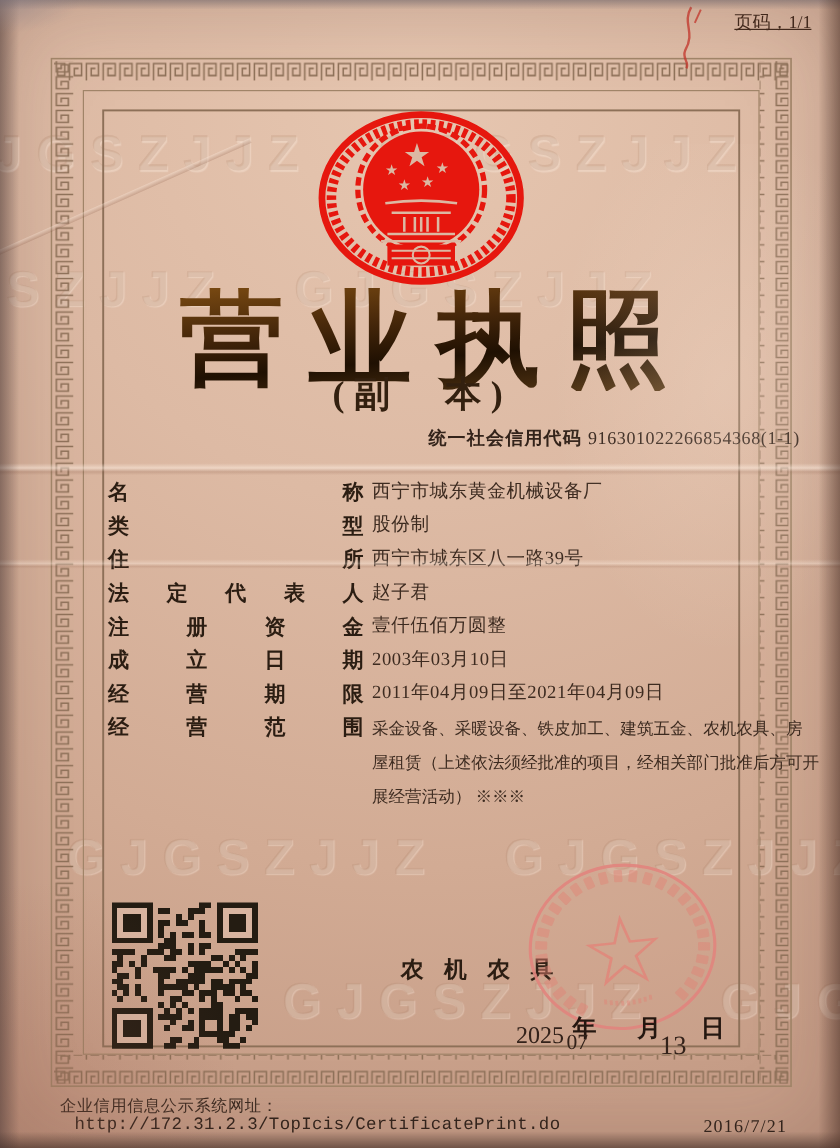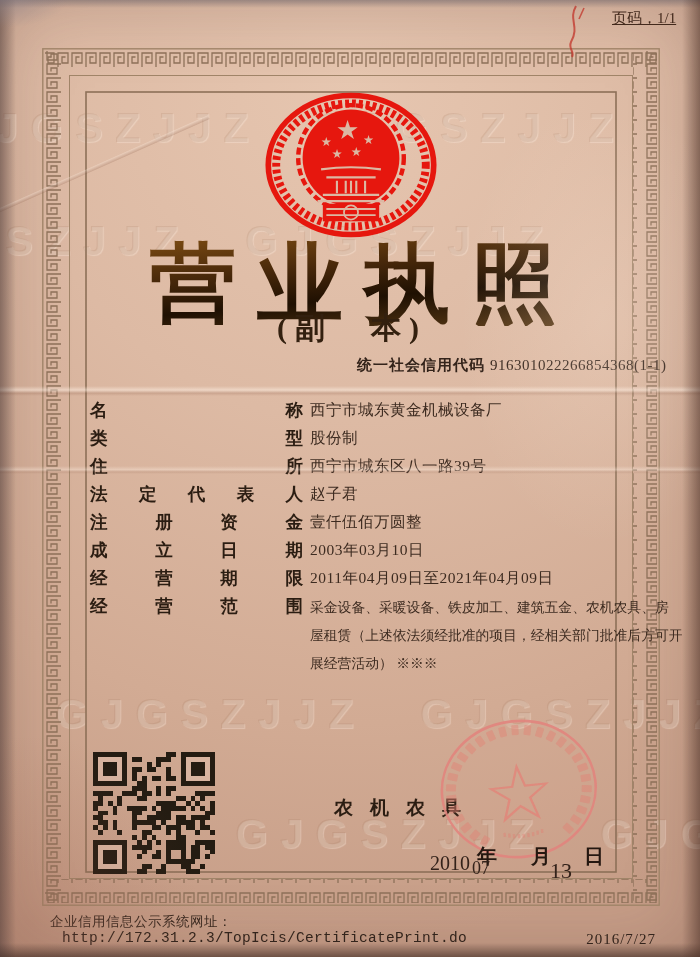--- a/index.html
+++ b/index.html
@@ -459,30 +459,30 @@
         <rect x="85.0" y="123.8" width="2.4" height="4" fill="rgba(226,130,118,0.5)"></rect>
         <rect x="89.8" y="124.0" width="2.4" height="4" fill="rgba(226,130,118,0.5)"></rect>
         <rect x="94.6" y="123.8" width="2.4" height="4" fill="rgba(226,130,118,0.5)"></rect>
         <rect x="99.4" y="123.3" width="2.4" height="4" fill="rgba(226,130,118,0.5)"></rect>
         <rect x="104.0" y="122.4" width="2.4" height="4" fill="rgba(226,130,118,0.5)"></rect>
         <rect x="108.6" y="121.2" width="2.4" height="4" fill="rgba(226,130,118,0.5)"></rect>
       </g>
     <text x="91" y="84" font-size="80" text-anchor="middle" dominant-baseline="central" fill="rgba(228,130,120,0.85)">☆</text>
   </svg>
 
-  <span class="dt num" style="left:430px;top:852px;font-size:20px">2010</span>
+  <span class="dt num" style="left:430px;top:852px;font-size:20px">2025</span>
   <span class="dt cn" style="left:477px;top:843px">年</span>
   <span class="dt num" style="left:472px;top:858px;font-size:18px">07</span>
   <span class="dt cn" style="left:531px;top:843px">月</span>
   <span class="dt num" style="left:550px;top:858px;font-size:22px">13</span>
   <span class="dt cn" style="left:584px;top:843px">日</span>
 
   <div class="foot-l1">企业信用信息公示系统网址：</div>
   <div class="foot-l2">http://172.31.2.3/TopIcis/CertificatePrint.do</div>
-  <div class="foot-r2">2016/7/27</div>
+  <div class="foot-r2">2016/7/21</div>
 
   <div class="crease crease1"></div>
   <div class="crease crease2"></div>
   <div class="crease crease3"></div>
   <div class="edge shade-bl"></div>
   <div class="edge light-r"></div>
   <div class="edge edge-t"></div>
   <div class="edge edge-b"></div>
   <div class="edge edge-l"></div>
   <div class="edge edge-r"></div>

